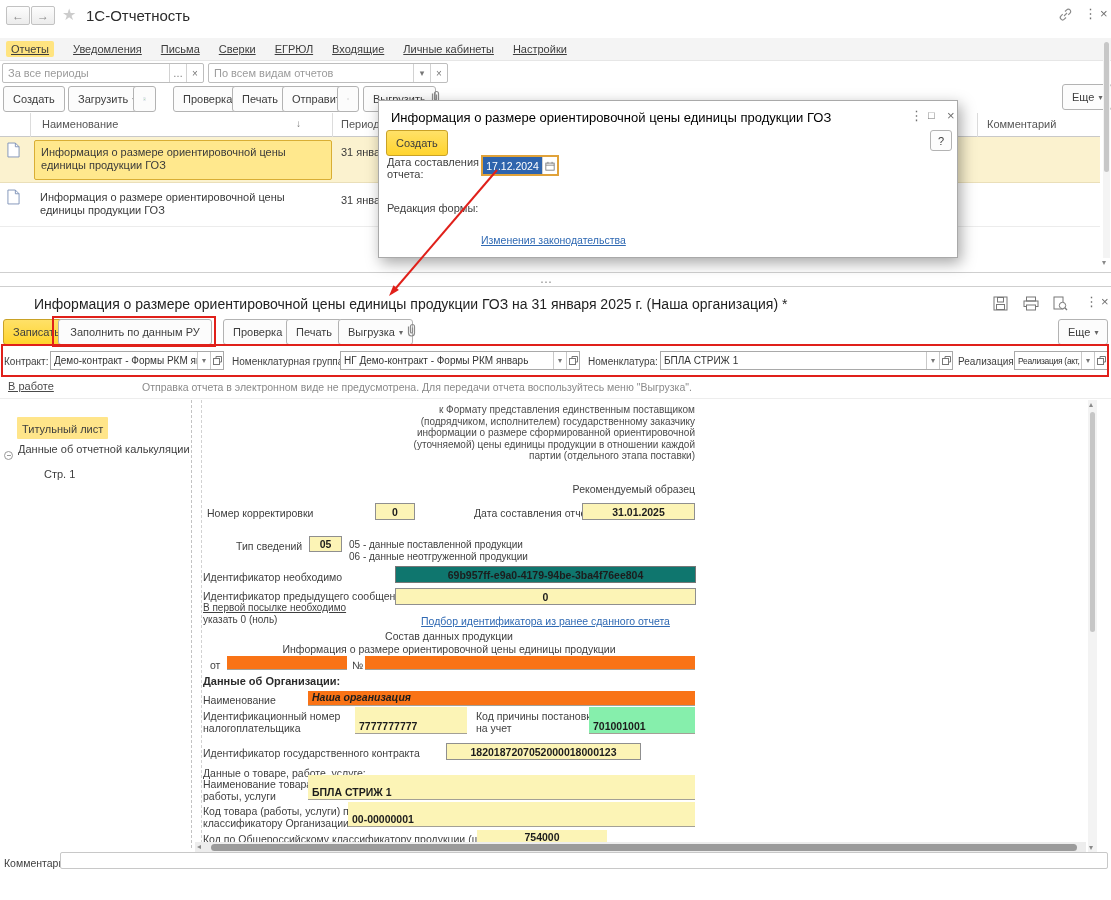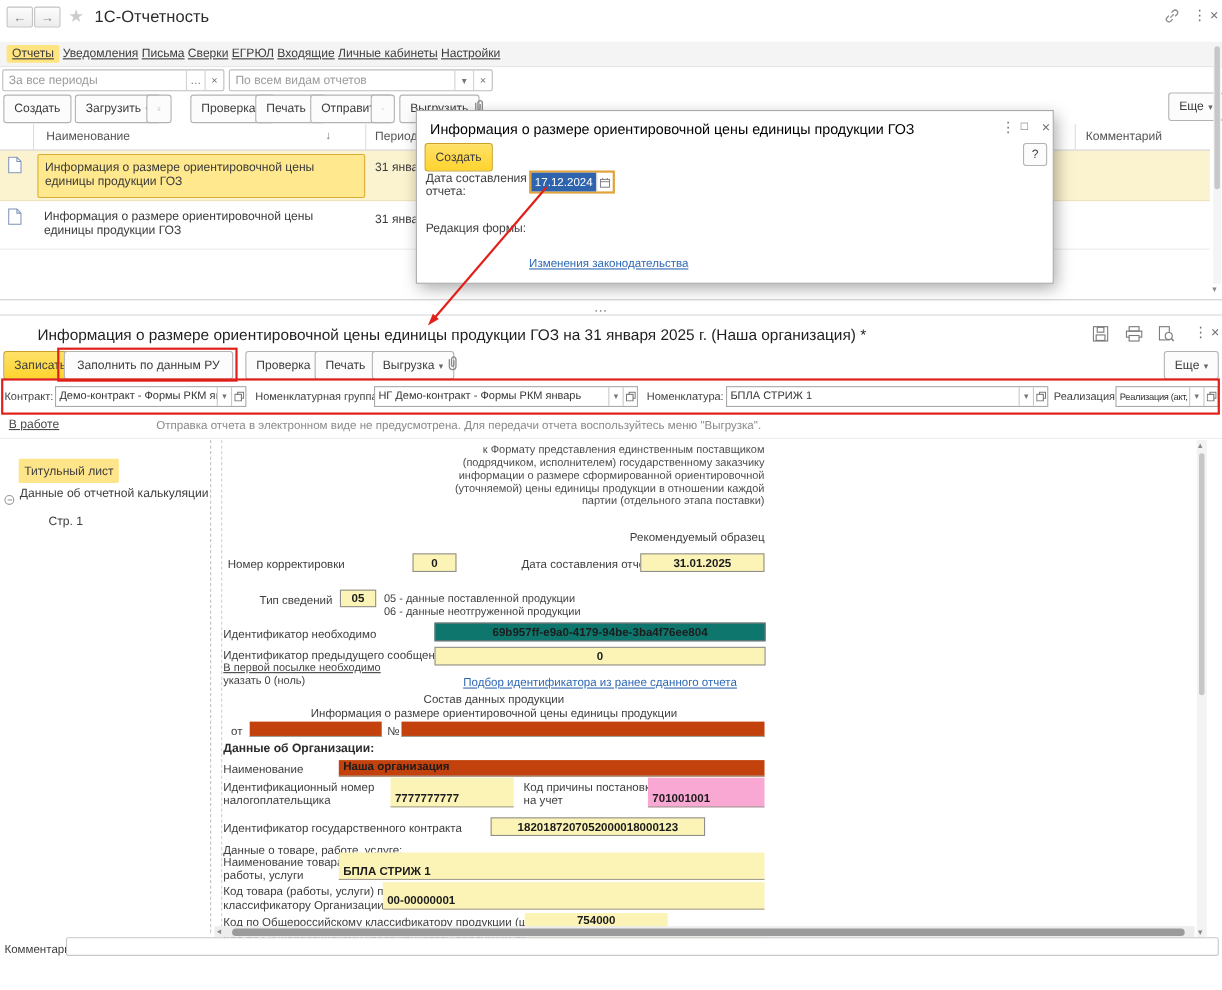--- a/index.html
+++ b/index.html
@@ -5,39 +5,39 @@
   * { margin:0; padding:0; box-sizing:border-box; }
   body { background:#fff; font-family:"Liberation Sans", sans-serif; }
   .screen { position:relative; width:1111px; height:900px; background:#fff; overflow:hidden; color:#333; }
   .a { position:absolute; }
   .btn { display:flex; align-items:center; justify-content:center; gap:4px; background:#fcfcfc;
          border:1px solid #b3b3b3; border-radius:3px; font-size:11px; color:#3d3d3d; height:22px; padding:12px 9px; white-space:nowrap; }
   .caret { font-size:8px; color:#666; }
   .ybtn { background:linear-gradient(#ffe168,#ffd42e); border-color:#c9a227; }
   .navbtn { width:24px; height:19px; display:flex; align-items:center; justify-content:center;
             background:linear-gradient(#fdfdfd,#ececec); border:1px solid #c2c2c2; border-radius:2px; color:#8a8a8a; font-size:12px; }
-  .tabstrip { display:flex; align-items:center; gap:3px; padding-left:6px; background:#f4f4f4; border-bottom:1px solid #e6e6e6; }
+  .tabstrip { display:flex; align-items:center; gap:19px; padding-left:6px; background:#f4f4f4; border-bottom:1px solid #e6e6e6; }
   .tab { font-size:11px; color:#3d3d3d; text-decoration:underline; white-space:nowrap; }
   .tab.active { background:#ffe480; padding:2px 5px; border-radius:2px; }
   .finput { display:flex; align-items:center; background:#fff; border:1px solid #bdbdbd; border-radius:2px; height:20px; font-size:11px; }
   .finput .ph { flex:1; color:#9b9b9b; padding:0 5px; overflow:hidden; white-space:nowrap; }
   .finput .seg { width:17px; align-self:stretch; border-left:1px solid #d2d2d2; color:#777; font-size:9px;
                  display:flex; align-items:center; justify-content:center; }
   .th { font-size:11px; color:#555; white-space:nowrap; }
   .rowtext { font-size:11px; color:#3a3a3a; line-height:13px; white-space:nowrap; }
   .docicon { width:13px; height:16px; }
   .dialog { background:#fff; border:1px solid #a9a9a9; box-shadow:3px 5px 14px rgba(0,0,0,.35); z-index:40; }
   .winctl { color:#6f6f6f; font-size:13px; line-height:13px; }
   .lbl { font-size:10.5px; color:#3f3f3f; white-space:nowrap; }
   .val { font-weight:bold; color:#1c1c1c; }
   .ybox { background:#fcf4b6; border:1px solid #8f8f8f; display:flex; align-items:center; justify-content:center;
           font-size:10.5px; font-weight:bold; color:#1c1c1c; }
   .wbox { background:#0f766e; border:1px solid #777; display:flex; align-items:center; justify-content:center;
           font-size:10.5px; font-weight:bold; color:#1c1c1c; }
-  .ystrip { background:#c2410c; border-bottom:1px solid #a3a096; font-size:10.5px; }
+  .ystrip { background:#f97316; border-bottom:1px solid #a3a096; font-size:10.5px;font-style:italic; }
   .link { color:#2f69b3; text-decoration:underline; font-size:10.5px; white-space:nowrap; }
   .redrect { border:2px solid #e0201a; z-index:55; pointer-events:none; }
   .plabel { font-size:10px; color:#3f3f3f; white-space:nowrap; }
   .pfield { display:flex; align-items:stretch; border:1px solid #a9a9a9; height:19px; background:#fff; font-size:10px; }
   .pfield .pval { flex:1; display:flex; align-items:center; padding:0 3px; overflow:hidden; white-space:nowrap; color:#333; }
   .pfield .pseg { width:13px; border-left:1px solid #c9c9c9; display:flex; align-items:center; justify-content:center; color:#777; font-size:8px; }
   .treeitem { font-size:11px; color:#3d3d3d; white-space:nowrap; }
   .collapse-dot { display:inline-block; width:9px; height:9px; border:1px solid #9a9a9a; border-radius:50%; position:relative; }
   .collapse-dot::after { content:""; position:absolute; left:1.5px; right:1.5px; top:3px; border-top:1px solid #9a9a9a; }
   .annex { font-size:10px; color:#4c4c4c; line-height:11.5px; text-align:right; }
@@ -371,21 +371,21 @@
     <span class="a lbl" style="left:203px;top:407px;">Наименование</span>
     <div class="a ystrip val" style="left:308px;top:404px;width:387px;height:15px;padding-left:4px;">Наша организация</div>
 
     <span class="a lbl" style="left:203px;top:423px;">Идентификационный номер</span>
     <span class="a lbl" style="left:203px;top:435px;">налогоплательщика</span>
     <div class="a" style="left:355px;top:420px;width:112px;height:27px;background:#fcf4b6;border-bottom:1px solid #a3a096;">
       <span class="a val" style="left:4px;bottom:1px;font-size:10.5px;">7777777777</span>
     </div>
     <span class="a lbl" style="left:476px;top:423px;">Код причины постановки</span>
     <span class="a lbl" style="left:476px;top:435px;">на учет</span>
-    <div class="a" style="left:589px;top:420px;width:106px;height:27px;background:#f9a8d4;border-bottom:1px solid #a3a096;">
+    <div class="a" style="left:589px;top:420px;width:106px;height:27px;background:#86efac;border-bottom:1px solid #a3a096;">
       <span class="a val" style="left:4px;bottom:1px;font-size:10.5px;">701001001</span>
     </div>
 
     <span class="a lbl" style="left:203px;top:460px;">Идентификатор государственного контракта</span>
     <div class="a ybox" style="left:446px;top:456px;width:195px;height:17px;">1820187207052000018000123</div>
 
     <span class="a lbl" style="left:203px;top:480px;">Данные о товаре, работе, услуге:</span>
 
     <span class="a lbl" style="left:203px;top:491px;">Наименование товара,</span>
     <span class="a lbl" style="left:203px;top:503px;">работы, услуги</span>

